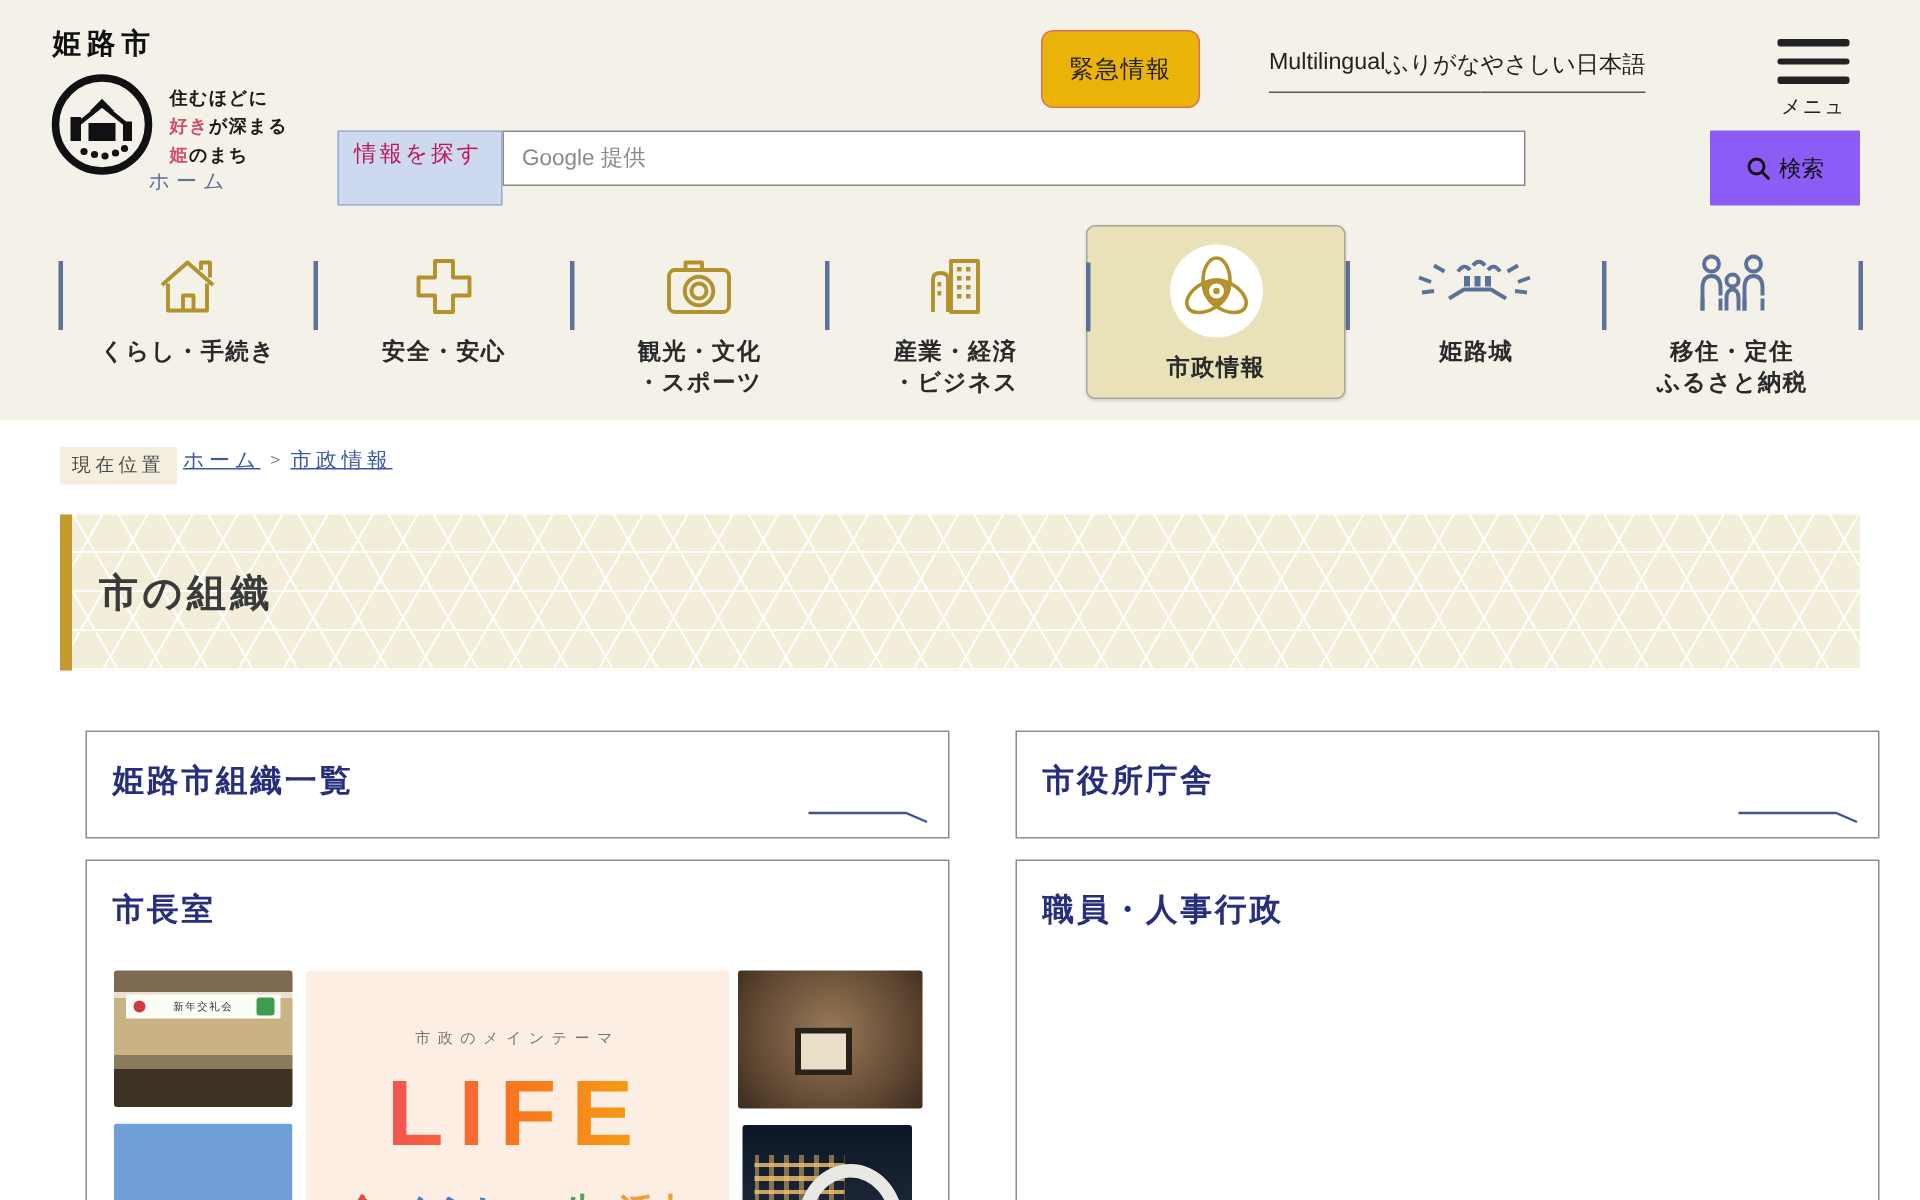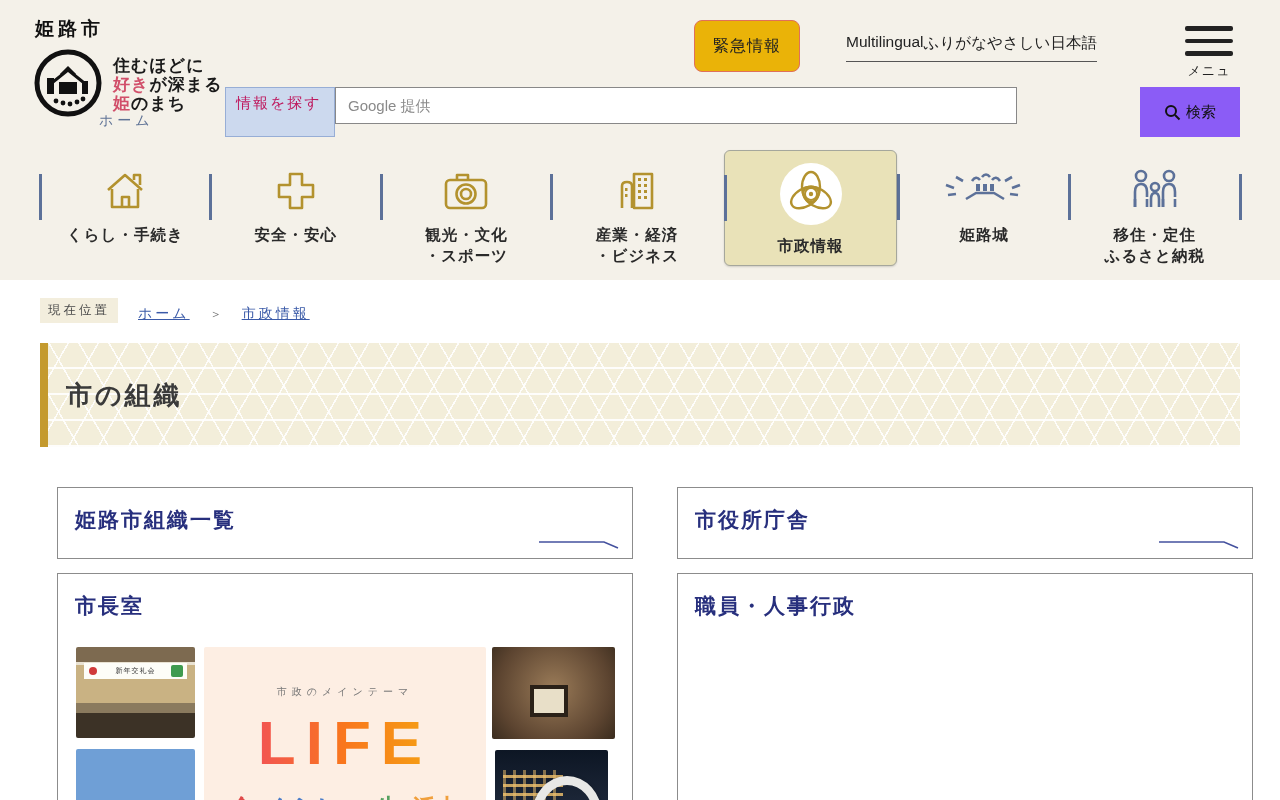--- a/index.html
+++ b/index.html
@@ -7,21 +7,21 @@
     width:1280px;height:800px;overflow:hidden;background:#ffffff;
     font-family:"Liberation Sans","DejaVu Sans",sans-serif;color:#222;
   }
   .stage{position:relative;width:1280px;height:800px;overflow:hidden;}
 
   
   .site-header{position:absolute;left:0;top:0;width:1280px;height:280px;background:#f4f1e9;}
   .site-name{position:absolute;left:35px;top:16px;font-size:19px;font-weight:bold;letter-spacing:4px;color:#111;}
   .logo-row{position:absolute;left:33px;top:48px;display:flex;align-items:flex-start;}
   .logo-mark{width:70px;height:70px;}
-  .tagline{margin-left:10px;margin-top:8px;font-size:17px;font-weight:bold;line-height:19px;letter-spacing:1px;color:#1a1a1a;}
+  .tagline{margin-left:10px;margin-top:8px;font-size:12px;font-weight:bold;line-height:19px;letter-spacing:1px;color:#1a1a1a;}
   .tagline .accent{color:#d14f6a;}
   .home-label{position:absolute;left:99px;top:112px;font-size:14px;letter-spacing:4px;color:#5f7396;}
 
   .btn{position:absolute;top:20px;height:52px;display:flex;align-items:center;justify-content:center;
        font-size:16px;letter-spacing:1px;border-radius:8px;box-sizing:border-box;cursor:pointer;color:#222;}
   .btn-congestion{left:555px;width:138px;background:#cfddf1;border:1px solid #7f9ecb;}
   .btn-emergency{left:694px;width:106px;background:#eab308;border:1px solid #e0705a;}
 
   .lang-links{position:absolute;left:846px;top:33px;display:flex;}
   .lang-link{font-size:15.5px;color:#222;padding-bottom:7px;border-bottom:1px solid #555;cursor:pointer;}
@@ -50,21 +50,21 @@
   .global-nav::after{content:"";position:absolute;right:-1.5px;top:24px;width:3px;height:46px;background:#5c7199;}
   .nav-icon{height:50px;display:flex;align-items:center;justify-content:center;}
   .nav-label{margin-top:8px;font-size:15.5px;font-weight:bold;letter-spacing:1px;color:#2a2a2a;
     text-align:center;white-space:pre-line;line-height:21px;}
   .nav-item.active{background:#e9e2b8;border:1px solid #a5a79c;border-radius:6px;margin:0 2px;
     padding-top:12px;z-index:2;box-shadow:0 1px 2px rgba(0,0,0,0.15);}
   .crest-circle{width:62px;height:62px;border-radius:50%;background:#fff;display:flex;align-items:center;justify-content:center;}
   .nav-item.active .nav-label{margin-top:10px;}
 
   
-  .breadcrumb{position:absolute;left:40px;top:298px;display:flex;align-items:flex-end;gap:20px;font-size:14px;}
+  .breadcrumb{position:absolute;left:40px;top:298px;display:flex;align-items:flex-start;gap:4px;font-size:14px;}
   .crumb-chip{background:#f3eedd;color:#4a4a4a;font-size:12.5px;letter-spacing:3px;padding:4px 8px;}
   .crumb-link{color:#3a5aa8;text-decoration:underline;letter-spacing:3px;cursor:pointer;}
   .crumb-sep{color:#777;font-size:12px;}
 
   .title-banner{position:absolute;left:40px;top:343px;width:1200px;height:104px;box-sizing:border-box;
     border-left:8px solid #c49a2e;
     background-color:#f3eeda;
     background-image:
       repeating-linear-gradient(0deg, rgba(255,255,255,.9) 0 1.5px, transparent 1.5px 26px),
       repeating-linear-gradient(60deg, rgba(255,255,255,.9) 0 1.5px, transparent 1.5px 26px),

